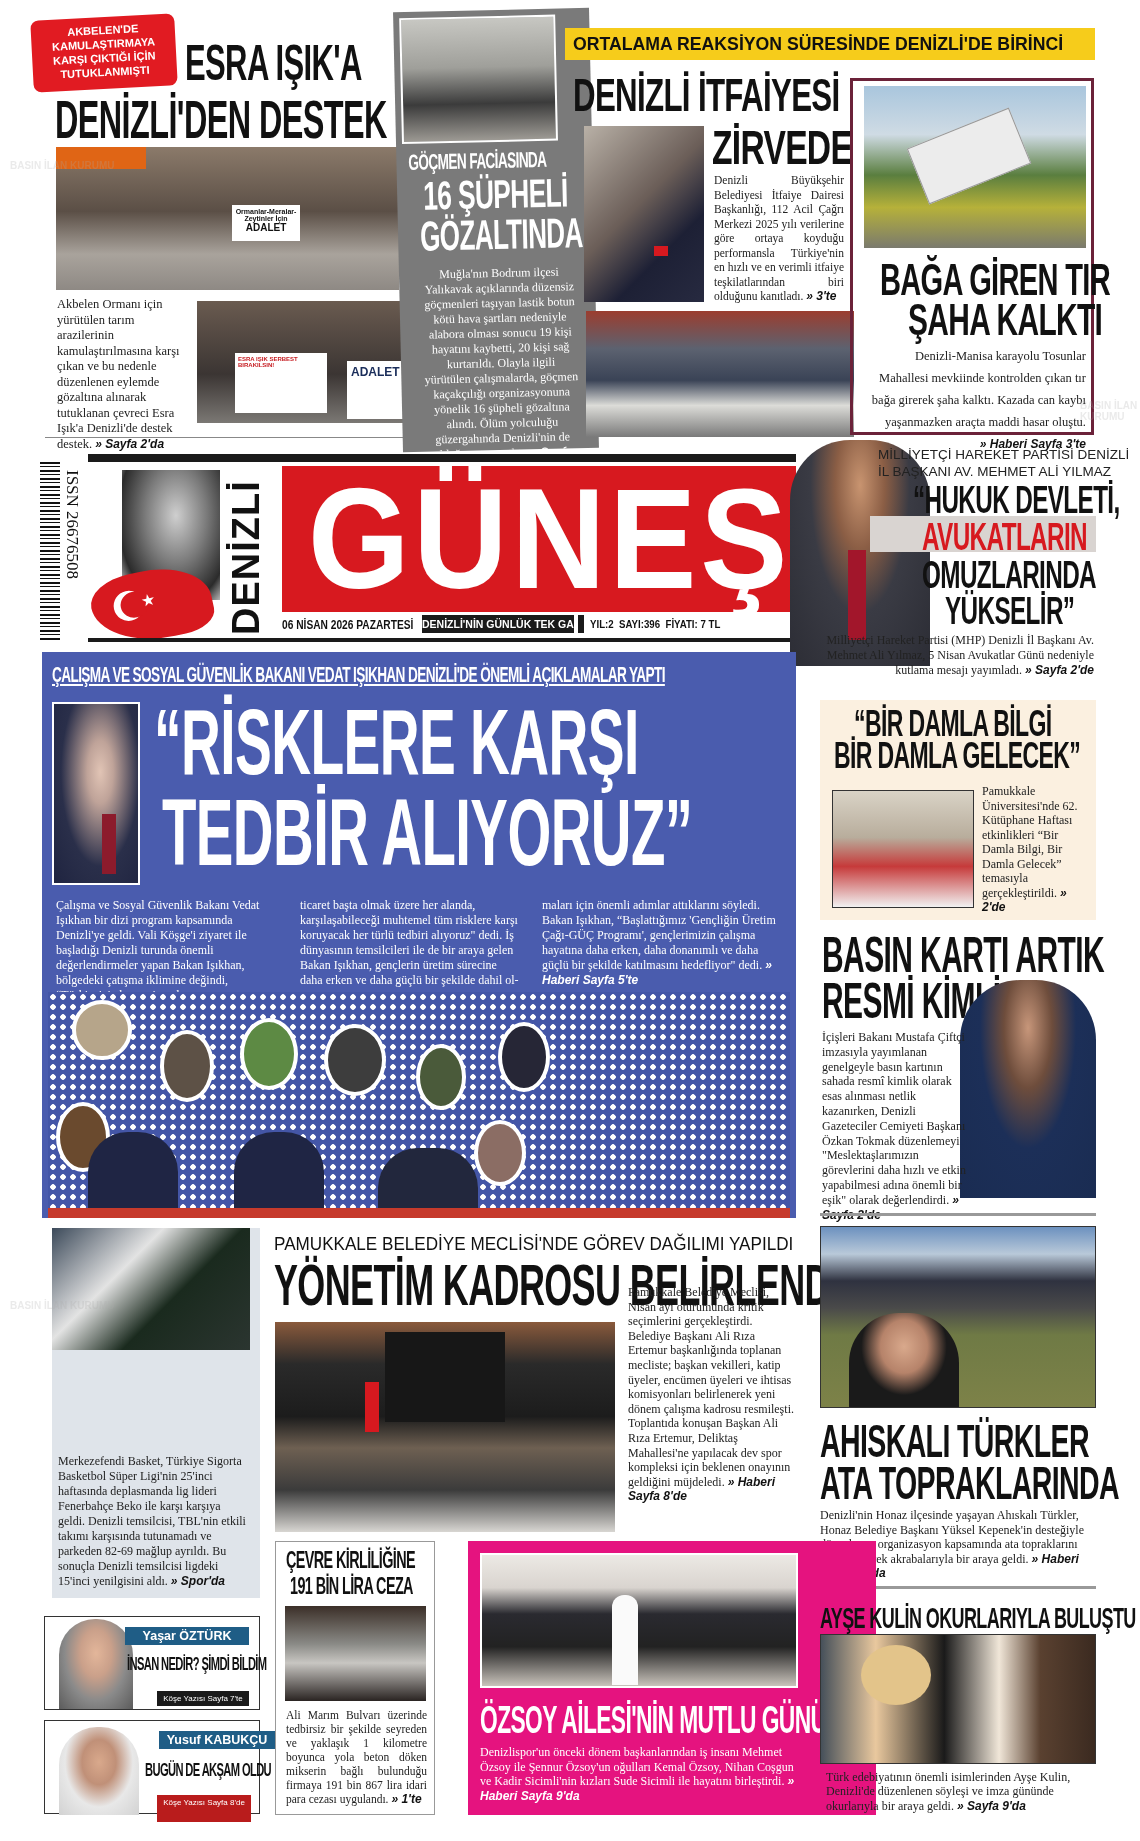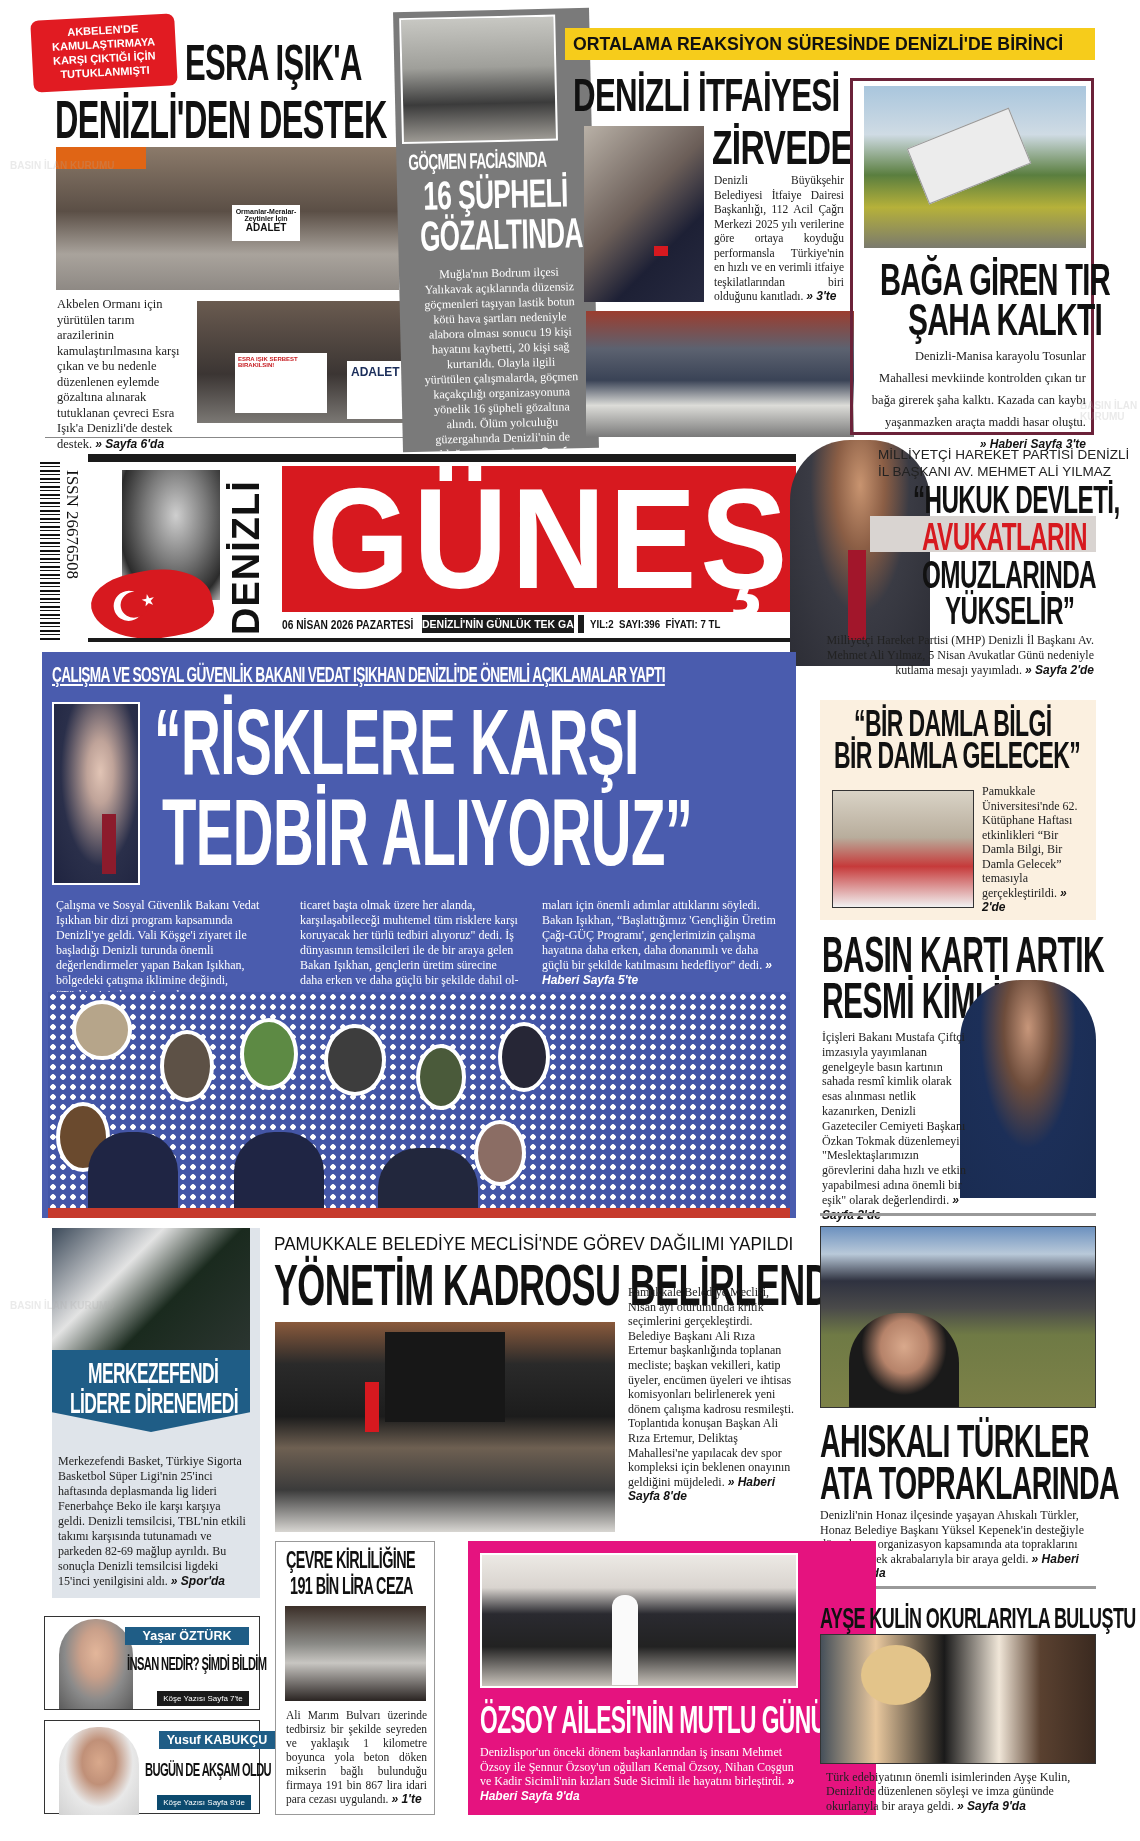--- a/index.html
+++ b/index.html
@@ -22,21 +22,21 @@
 <div class="abs cond" style="left:185px;top:38px;font-size:50px;transform:scaleX(0.62);white-space:nowrap;">ESRA IŞIK'A</div>
 <div class="abs cond" style="left:55px;top:92px;font-size:54px;transform:scaleX(0.6);white-space:nowrap;">DENİZLİ'DEN DESTEK</div>
 <div class="abs photo" style="left:56px;top:147px;width:343px;height:143px;background:linear-gradient(180deg,#8b7a6a 0%,#5b4f46 45%,#a9a39c 75%,#8e8984 100%);">
   <div class="abs" style="left:176px;top:58px;width:68px;height:36px;background:#fff;color:#111;font-family:'Liberation Sans',sans-serif;font-size:7px;font-weight:700;text-align:center;padding:3px;">
     <span>Ormanlar-Meralar-Zeytinler İçin</span><br><span style="font-size:10px">ADALET</span>
   </div>
   <div class="abs" style="left:0;top:0;width:90px;height:22px;background:#e06515;"></div>
 </div>
 <div class="abs serif" style="left:57px;top:297px;width:132px;font-size:12.5px;line-height:15.5px;">
   <span>Akbelen Ormanı için yürütülen tarım arazilerinin kamulaştırılmasına karşı çıkan ve bu nedenle düzenlenen eylemde gözaltına alınarak tutuklanan çevreci Esra Işık'a Denizli'de destek destek.</span>
-  <span class="ref">» Sayfa 6'da</span>
+  <span class="ref">» Sayfa 2'da</span>
 </div>
 <div class="abs photo" style="left:197px;top:301px;width:208px;height:122px;background:linear-gradient(180deg,#6a5b50 0%,#3b3533 60%,#7b7874 100%);">
   <div class="abs" style="left:38px;top:52px;width:92px;height:60px;background:#fff;color:#c51a1f;font-family:'Liberation Sans',sans-serif;font-size:6px;font-weight:700;padding:3px;">
     <span>ESRA IŞIK SERBEST BIRAKILSIN!</span>
   </div>
   <div class="abs" style="left:150px;top:60px;width:58px;height:58px;background:#fff;color:#1a2d5a;font-family:'Liberation Sans',sans-serif;font-weight:900;font-size:12px;padding:4px;"><span>ADALET</span></div>
 </div>
 
 <div class="abs" style="left:398px;top:10px;width:196px;height:440px;background:#7a7a7a;transform:rotate(-1.3deg);overflow:hidden;">
   <div class="abs photo" style="left:6px;top:6px;width:156px;height:126px;background:linear-gradient(180deg,#c7c7c2 0%,#9f9f9a 40%,#3b3b3b 70%,#9d9a94 100%);border:2px solid #fff;"></div>
@@ -154,24 +154,20 @@
 <div class="abs cond" style="left:822px;top:976px;font-size:50px;transform:scaleX(0.6);white-space:nowrap;">RESMİ KİMLİK</div>
 <div class="abs photo" style="left:960px;top:980px;width:136px;height:218px;background:radial-gradient(ellipse at 50% 22%,#c7967a 0%,#6e4d3c 25%,#1c2f58 50%,#1a2c52 100%);border-radius:60px 60px 0 0;"></div>
 <div class="abs serif" style="left:822px;top:1030px;width:150px;font-size:12px;line-height:14.8px;">
   <span>İçişleri Bakanı Mustafa Çiftçi imzasıyla yayımlanan genelgeyle basın kartının sahada resmî kimlik olarak esas alınması netlik kazanırken, Denizli Gazeteciler Cemiyeti Başkanı Özkan Tokmak düzenlemeyi "Meslektaşlarımızın görevlerini daha hızlı ve etkin yapabilmesi adına önemli bir eşik" olarak değerlendirdi.</span>
   <span class="ref">» Sayfa 2'de</span>
 </div>
 <div class="abs" style="left:820px;top:1213px;width:276px;height:3px;background:#999;"></div>
 
 <div class="abs" style="left:52px;top:1228px;width:208px;height:370px;background:#dfe4ea;">
   <div class="abs photo" style="left:0;top:0;width:198px;height:122px;background:linear-gradient(135deg,#3c4a5a 0%,#e3e3e3 35%,#1a2a1e 60%,#2b3530 100%);"></div>
-  <div class="abs" style="left:0;top:122px;width:198px;height:82px;background:#1f5d86;clip-path:polygon(0 0,100% 0,100% 76%,50% 100%,0 76%);">
-    <div class="abs cond" style="left:36px;top:8px;color:#fff;font-size:30px;transform:scaleX(0.58);white-space:nowrap;">MERKEZEFENDİ</div>
-    <div class="abs cond" style="left:18px;top:38px;color:#fff;font-size:30px;transform:scaleX(0.58);white-space:nowrap;">LİDERE DİRENEMEDİ</div>
-  </div>
   <div class="abs serif" style="left:6px;top:226px;width:190px;font-size:12px;line-height:15px;">
     <span>Merkezefendi Basket, Türkiye Sigorta Basketbol Süper Ligi'nin 25'inci haftasında deplasmanda lig lideri Fenerbahçe Beko ile karşı karşıya geldi. Denizli temsilcisi, TBL'nin etkili takımı karşısında tutunamadı ve parkeden 82-69 mağlup ayrıldı. Bu sonuçla Denizli temsilcisi ligdeki 15'inci yenilgisini aldı.</span>
     <span class="ref">» Spor'da</span>
   </div>
 </div>
 
 <div class="abs" style="left:274px;top:1233px;font-family:'Liberation Sans',sans-serif;font-size:19px;color:#111;white-space:nowrap;transform:scaleX(0.9);transform-origin:left top;">PAMUKKALE BELEDİYE MECLİSİ'NDE GÖREV DAĞILIMI YAPILDI</div>
 <div class="abs cond" style="left:274px;top:1256px;font-size:58px;transform:scaleX(0.62);white-space:nowrap;">YÖNETİM KADROSU BELİRLENDİ</div>
 <div class="abs photo" style="left:275px;top:1322px;width:340px;height:210px;background:linear-gradient(180deg,#8a5a3c 0%,#2a2a2a 20%,#1c1c1c 45%,#6e6052 60%,#3b3b3b 80%,#d8d6d2 100%);">
   <div class="abs" style="left:110px;top:10px;width:120px;height:90px;background:#171717;"></div>
@@ -202,21 +198,21 @@
   <div class="abs" style="left:112px;top:74px;width:92px;height:15px;background:#1a1a1a;color:#fff;font-family:'Liberation Sans',sans-serif;font-size:8px;text-align:center;line-height:15px;">
     <span>Köşe Yazısı Sayfa 7'te</span>
   </div>
 </div>
 <div class="abs" style="left:44px;top:1720px;width:216px;height:94px;border:1px solid #333;background:#fff;">
   <div class="abs photo" style="left:14px;top:6px;width:80px;height:88px;background:radial-gradient(ellipse at 50% 40%,#d9a98c 0%,#c09078 30%,#e8e8e8 60%,#d2d2d2 100%);border-radius:38px 38px 0 0;"></div>
   <div class="abs" style="left:94px;top:10px;width:116px;height:18px;background:#1f5d86;color:#fff;font-family:'Liberation Sans',sans-serif;font-weight:700;font-size:12.5px;text-align:center;line-height:18px;margin-left:20px;">
     <span>Yusuf KABUKÇU</span>
   </div>
   <div class="abs cond" style="left:100px;top:40px;font-size:18px;transform:scaleX(0.62);white-space:nowrap;">BUGÜN DE AKŞAM OLDU</div>
-  <div class="abs" style="left:112px;top:74px;width:94px;height:15px;background:#0c4a6e;color:#fff;font-family:'Liberation Sans',sans-serif;font-size:8px;text-align:center;line-height:15px;">
+  <div class="abs" style="left:112px;top:74px;width:94px;height:27px;background:#b91c1c;color:#fff;font-family:'Liberation Sans',sans-serif;font-size:8px;text-align:center;line-height:15px;">
     <span>Köşe Yazısı Sayfa 8'de</span>
   </div>
 </div>
 
 <div class="abs" style="left:275px;top:1541px;width:160px;height:274px;border:1px solid #999;"></div>
 <div class="abs cond" style="left:286px;top:1548px;font-size:24px;transform:scaleX(0.6);white-space:nowrap;">ÇEVRE KİRLİLİĞİNE</div>
 <div class="abs cond" style="left:290px;top:1574px;font-size:24px;transform:scaleX(0.6);white-space:nowrap;">191 BİN LİRA CEZA</div>
 <div class="abs photo" style="left:285px;top:1606px;width:141px;height:95px;background:linear-gradient(180deg,#3b2f28 0%,#8a8a86 40%,#c8c6c2 60%,#2a2422 100%);"></div>
 <div class="abs serif" style="left:286px;top:1708px;width:141px;text-align:justify;font-size:11.5px;line-height:14px;">
   <span>Ali Marım Bulvarı üzerinde tedbirsiz bir şekilde seyreden ve yaklaşık 1 kilometre boyunca yola beton döken mikserin bağlı bulunduğu firmaya 191 bin 867 lira idari para cezası uygulandı.</span>

